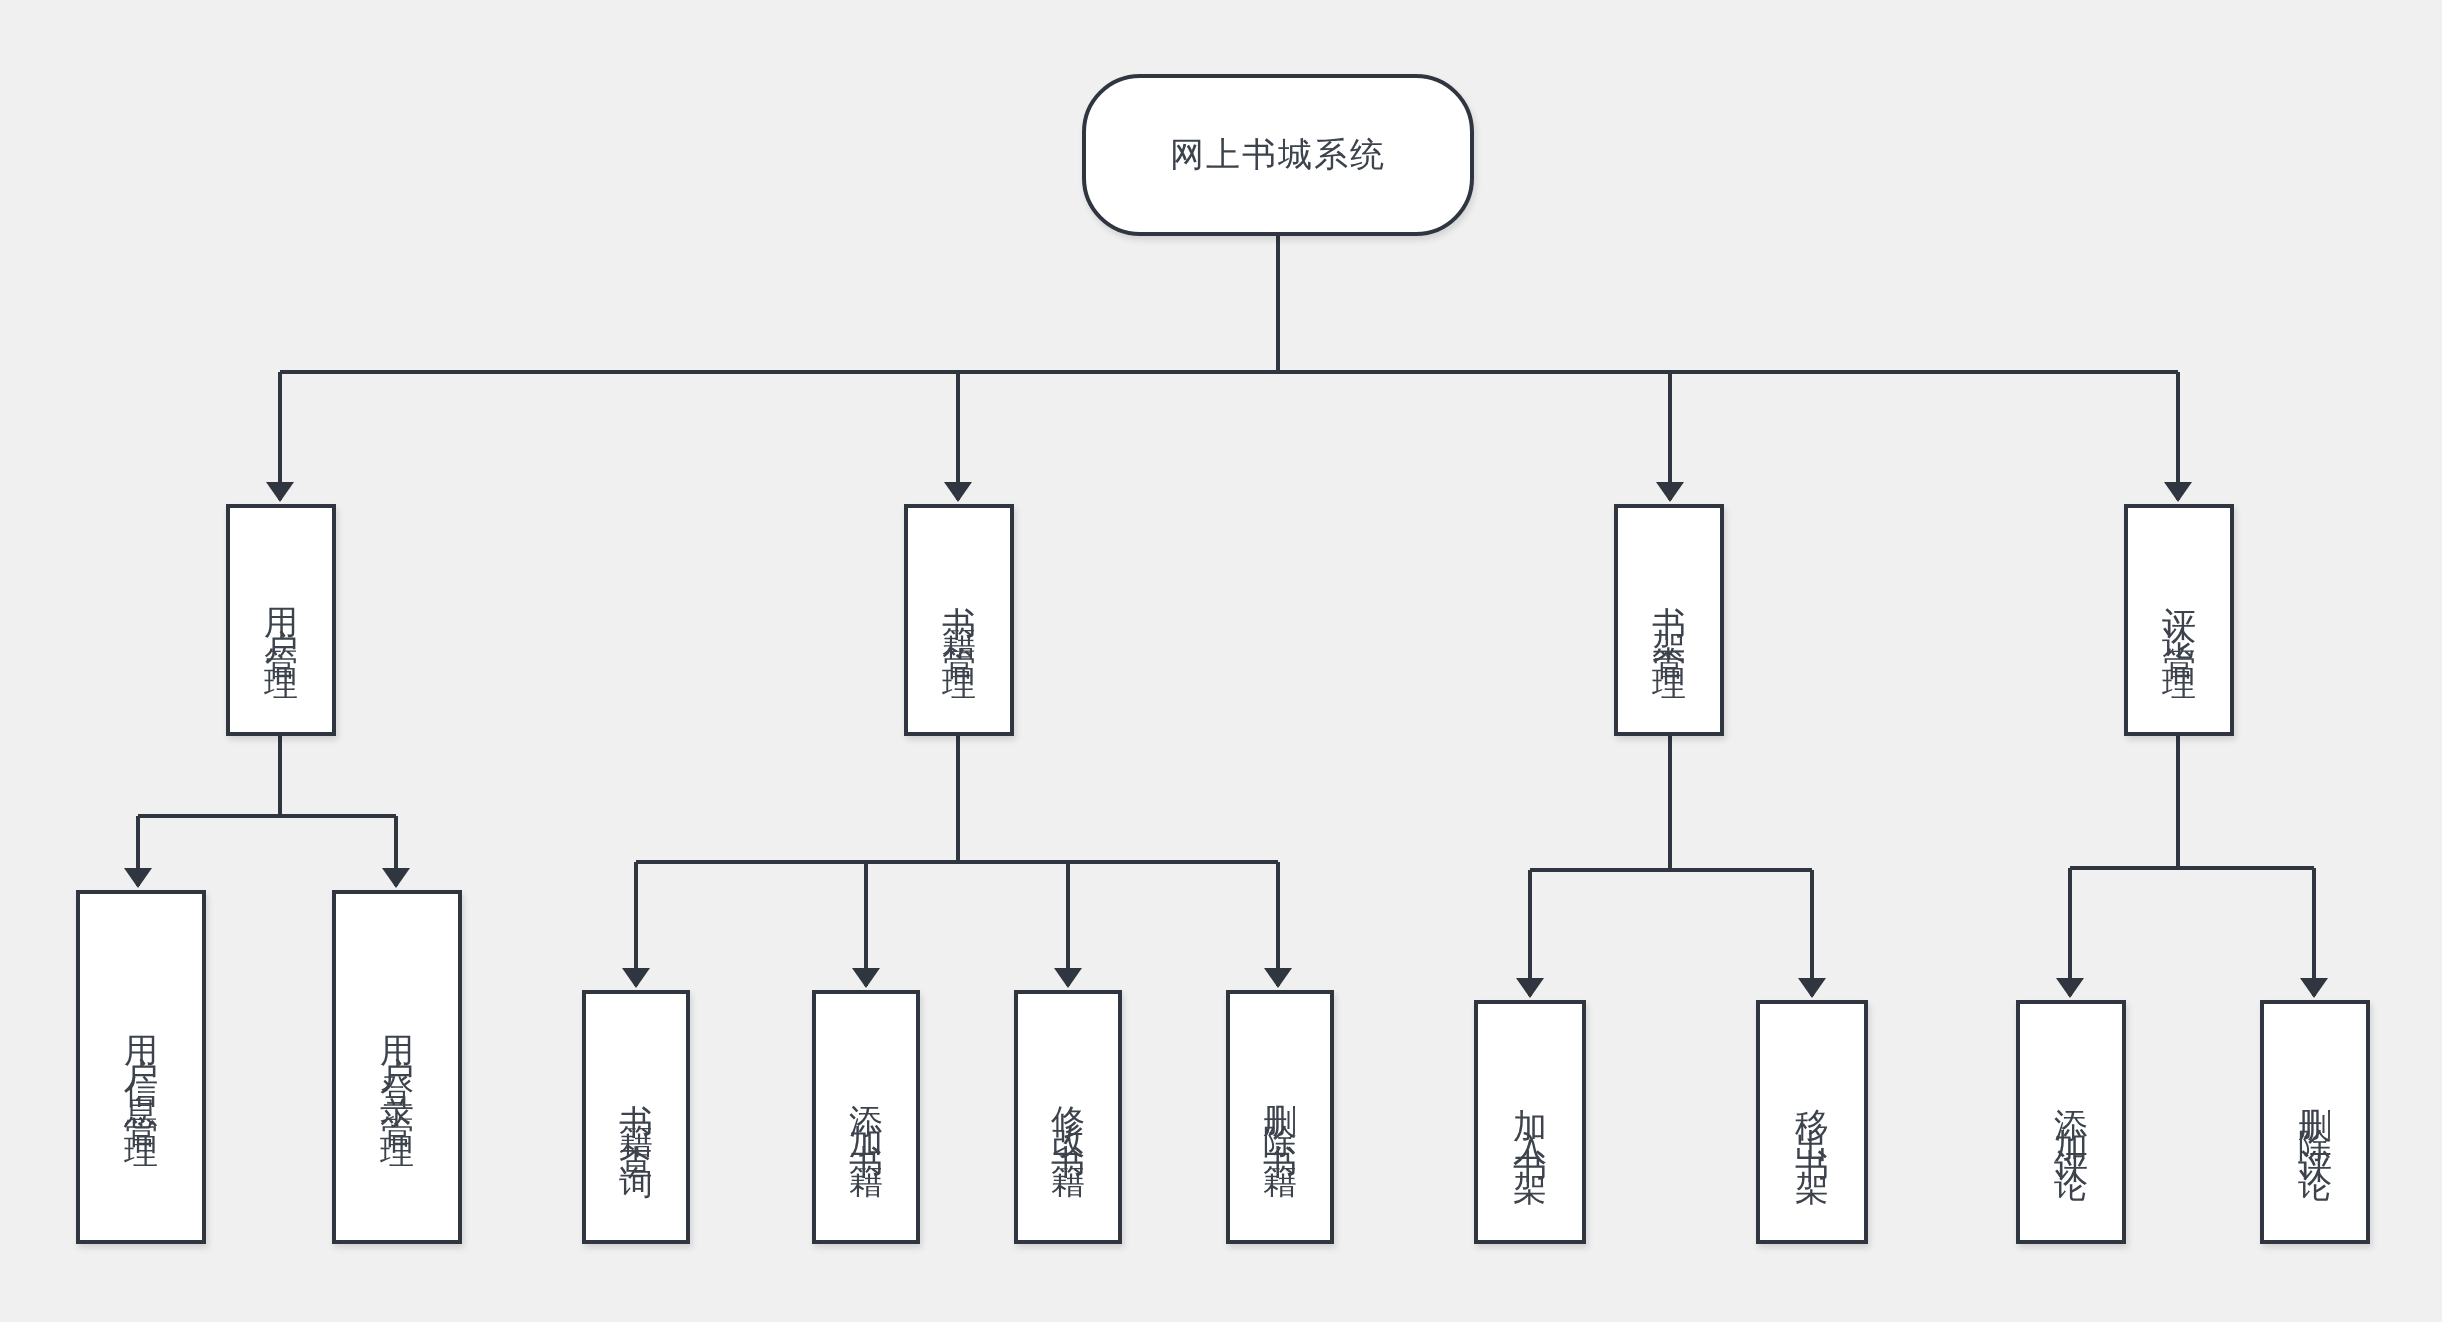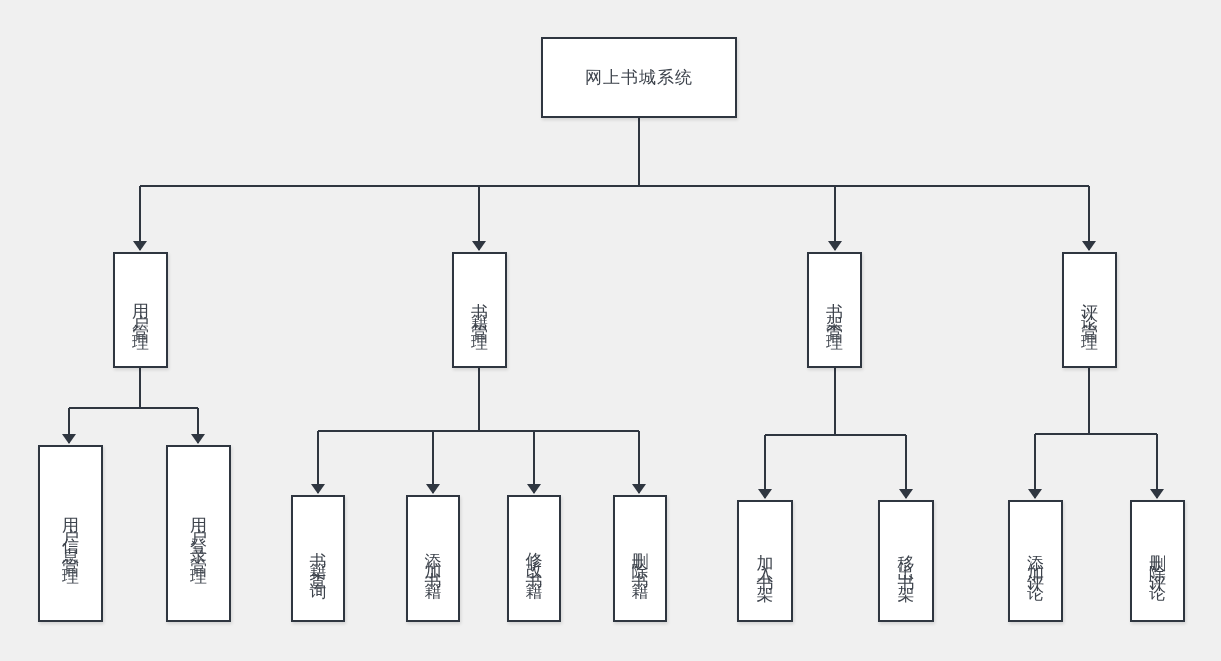--- a/index.html
+++ b/index.html
@@ -38,21 +38,21 @@
     white-space: nowrap;
   }
   .node .vtext {
     writing-mode: vertical-rl;
     text-orientation: upright;
     font-size: 17px;
     letter-spacing: 10px;
     line-height: 1;
   }
   
-  .n-root  { left: 541px; top: 37px;  width: 196px; height: 81px; }
+  .n-root  { left: 541px; top: 37px;  width: 196px; height: 81px; border-radius: 29px; }
   
   .n-b0 { left: 113px;  top: 252px; width: 55px; height: 116px; }
   .n-b1 { left: 452px;  top: 252px; width: 55px; height: 116px; }
   .n-b2 { left: 807px;  top: 252px; width: 55px; height: 116px; }
   .n-b3 { left: 1062px; top: 252px; width: 55px; height: 116px; }
   
   .n-l0-0 { left: 38px;  top: 445px; width: 65px; height: 177px; }
   .n-l0-1 { left: 166px; top: 445px; width: 65px; height: 177px; }
   
   .n-l1-0 { left: 291px; top: 495px; width: 54px; height: 127px; }

